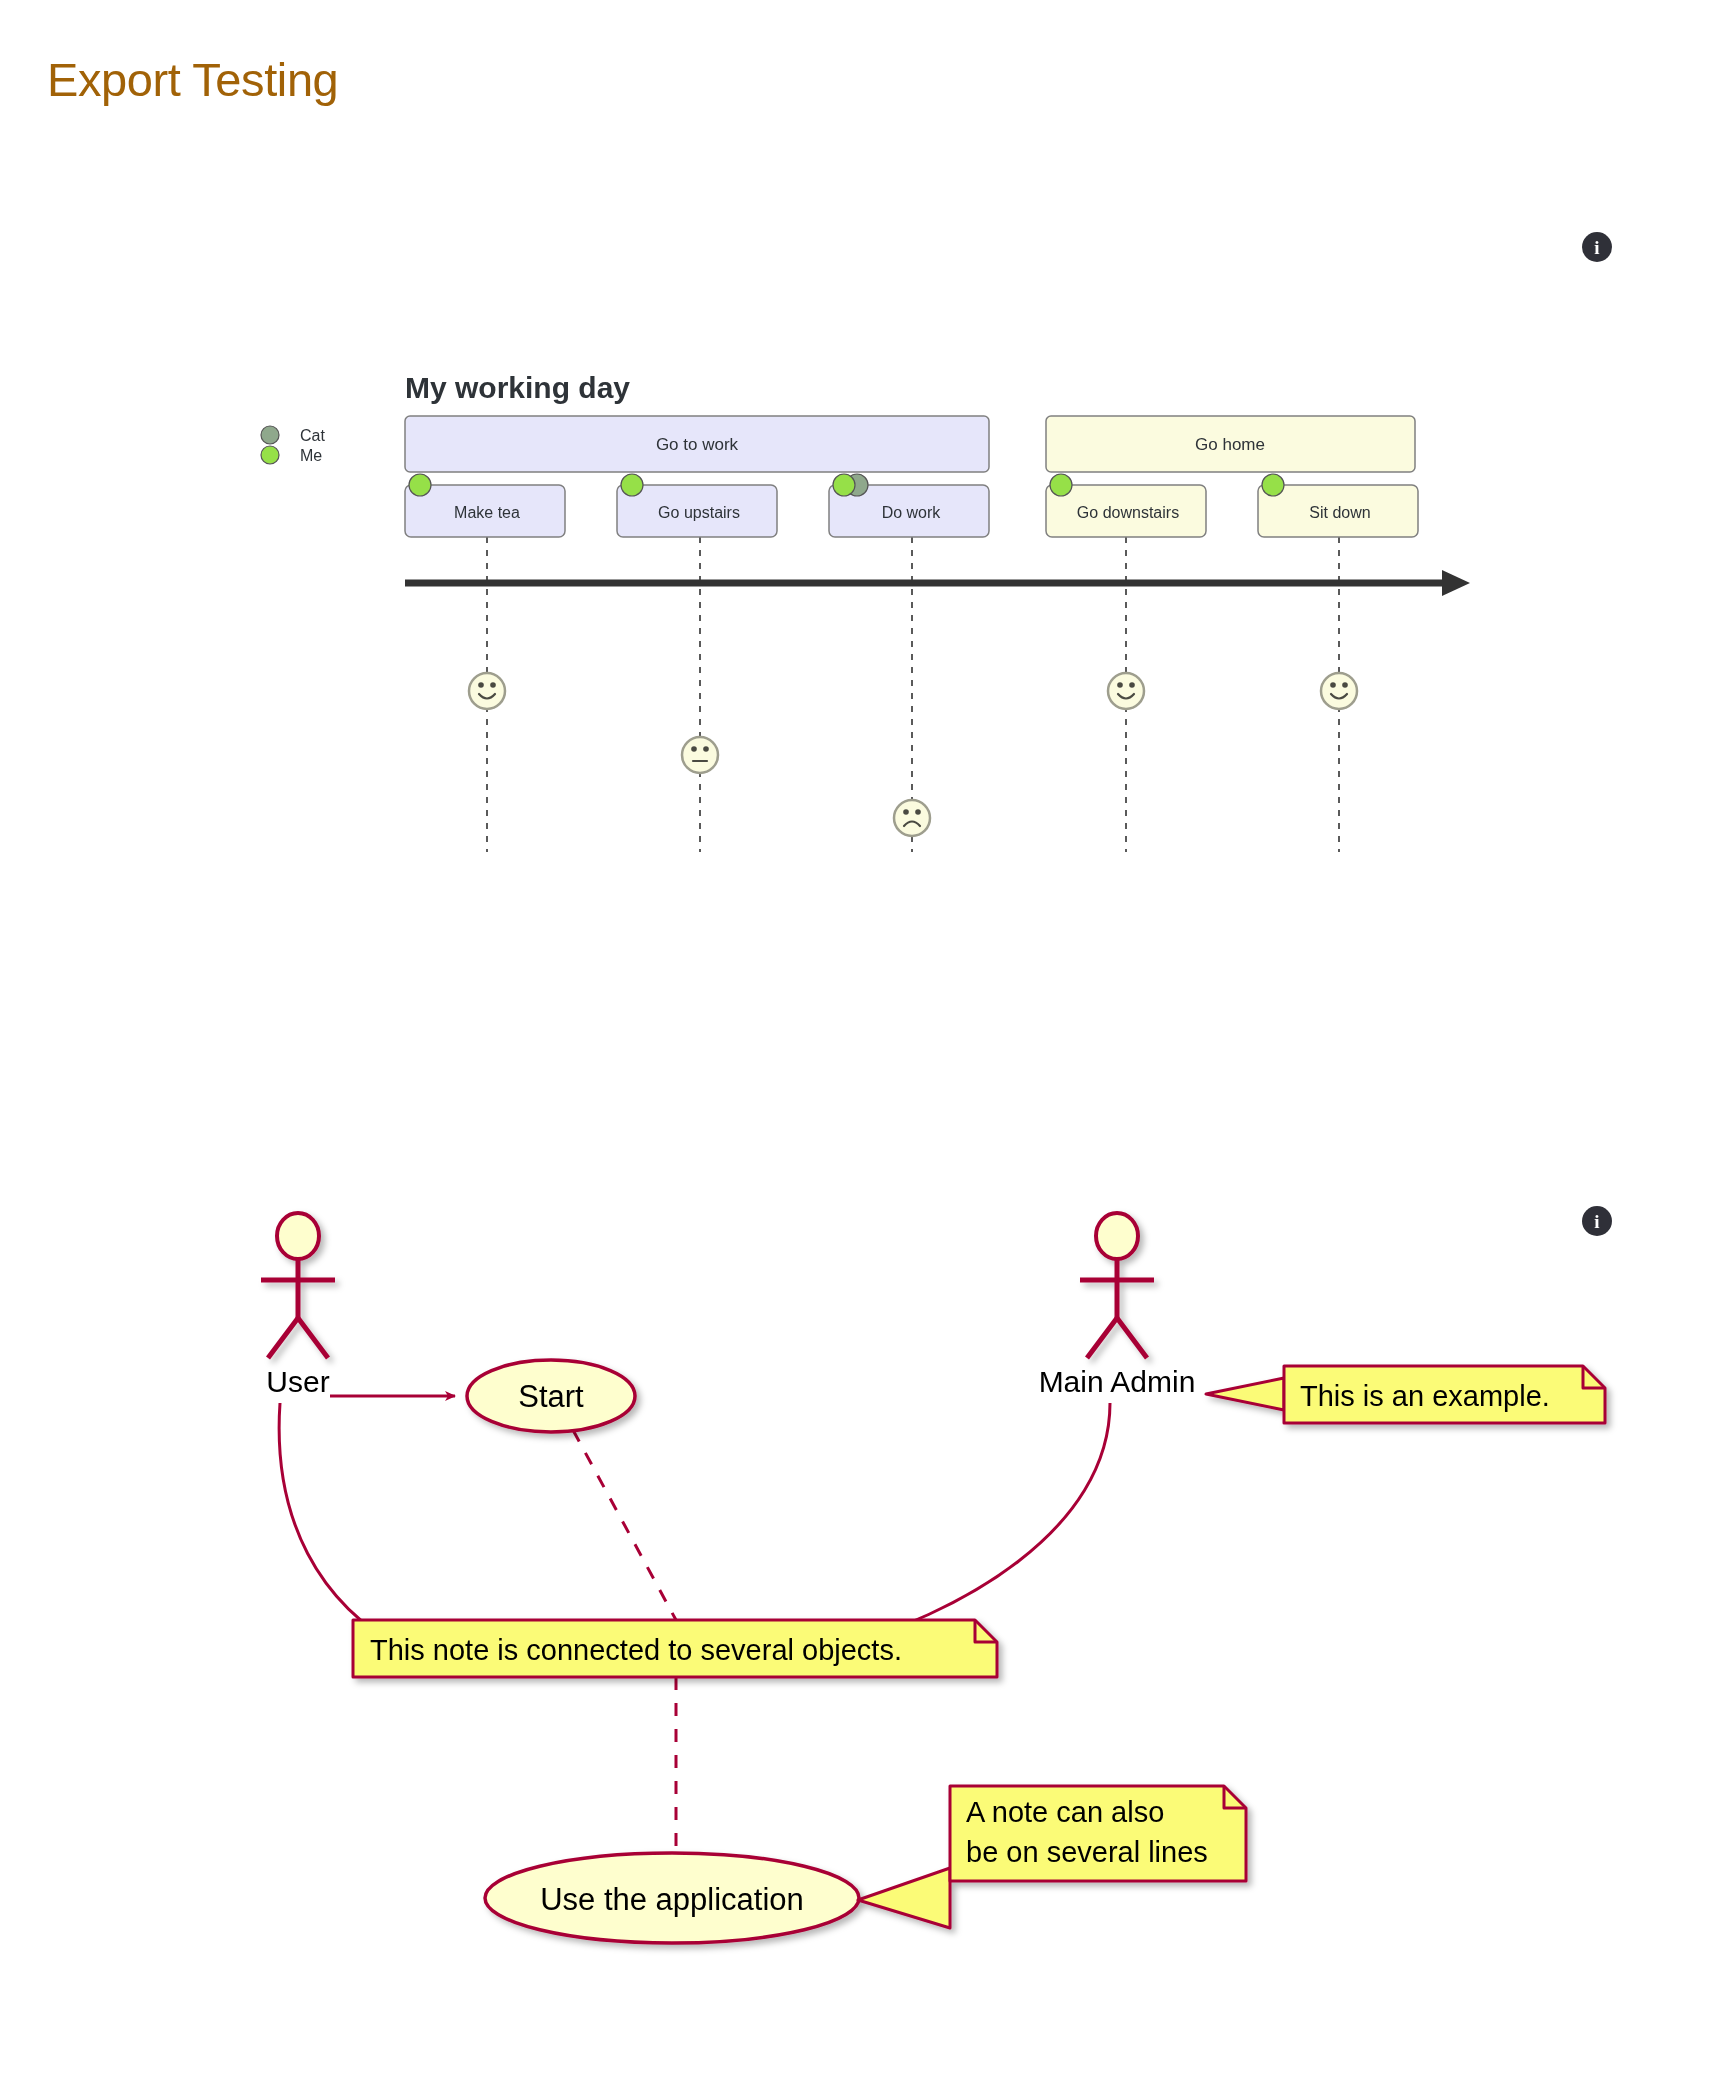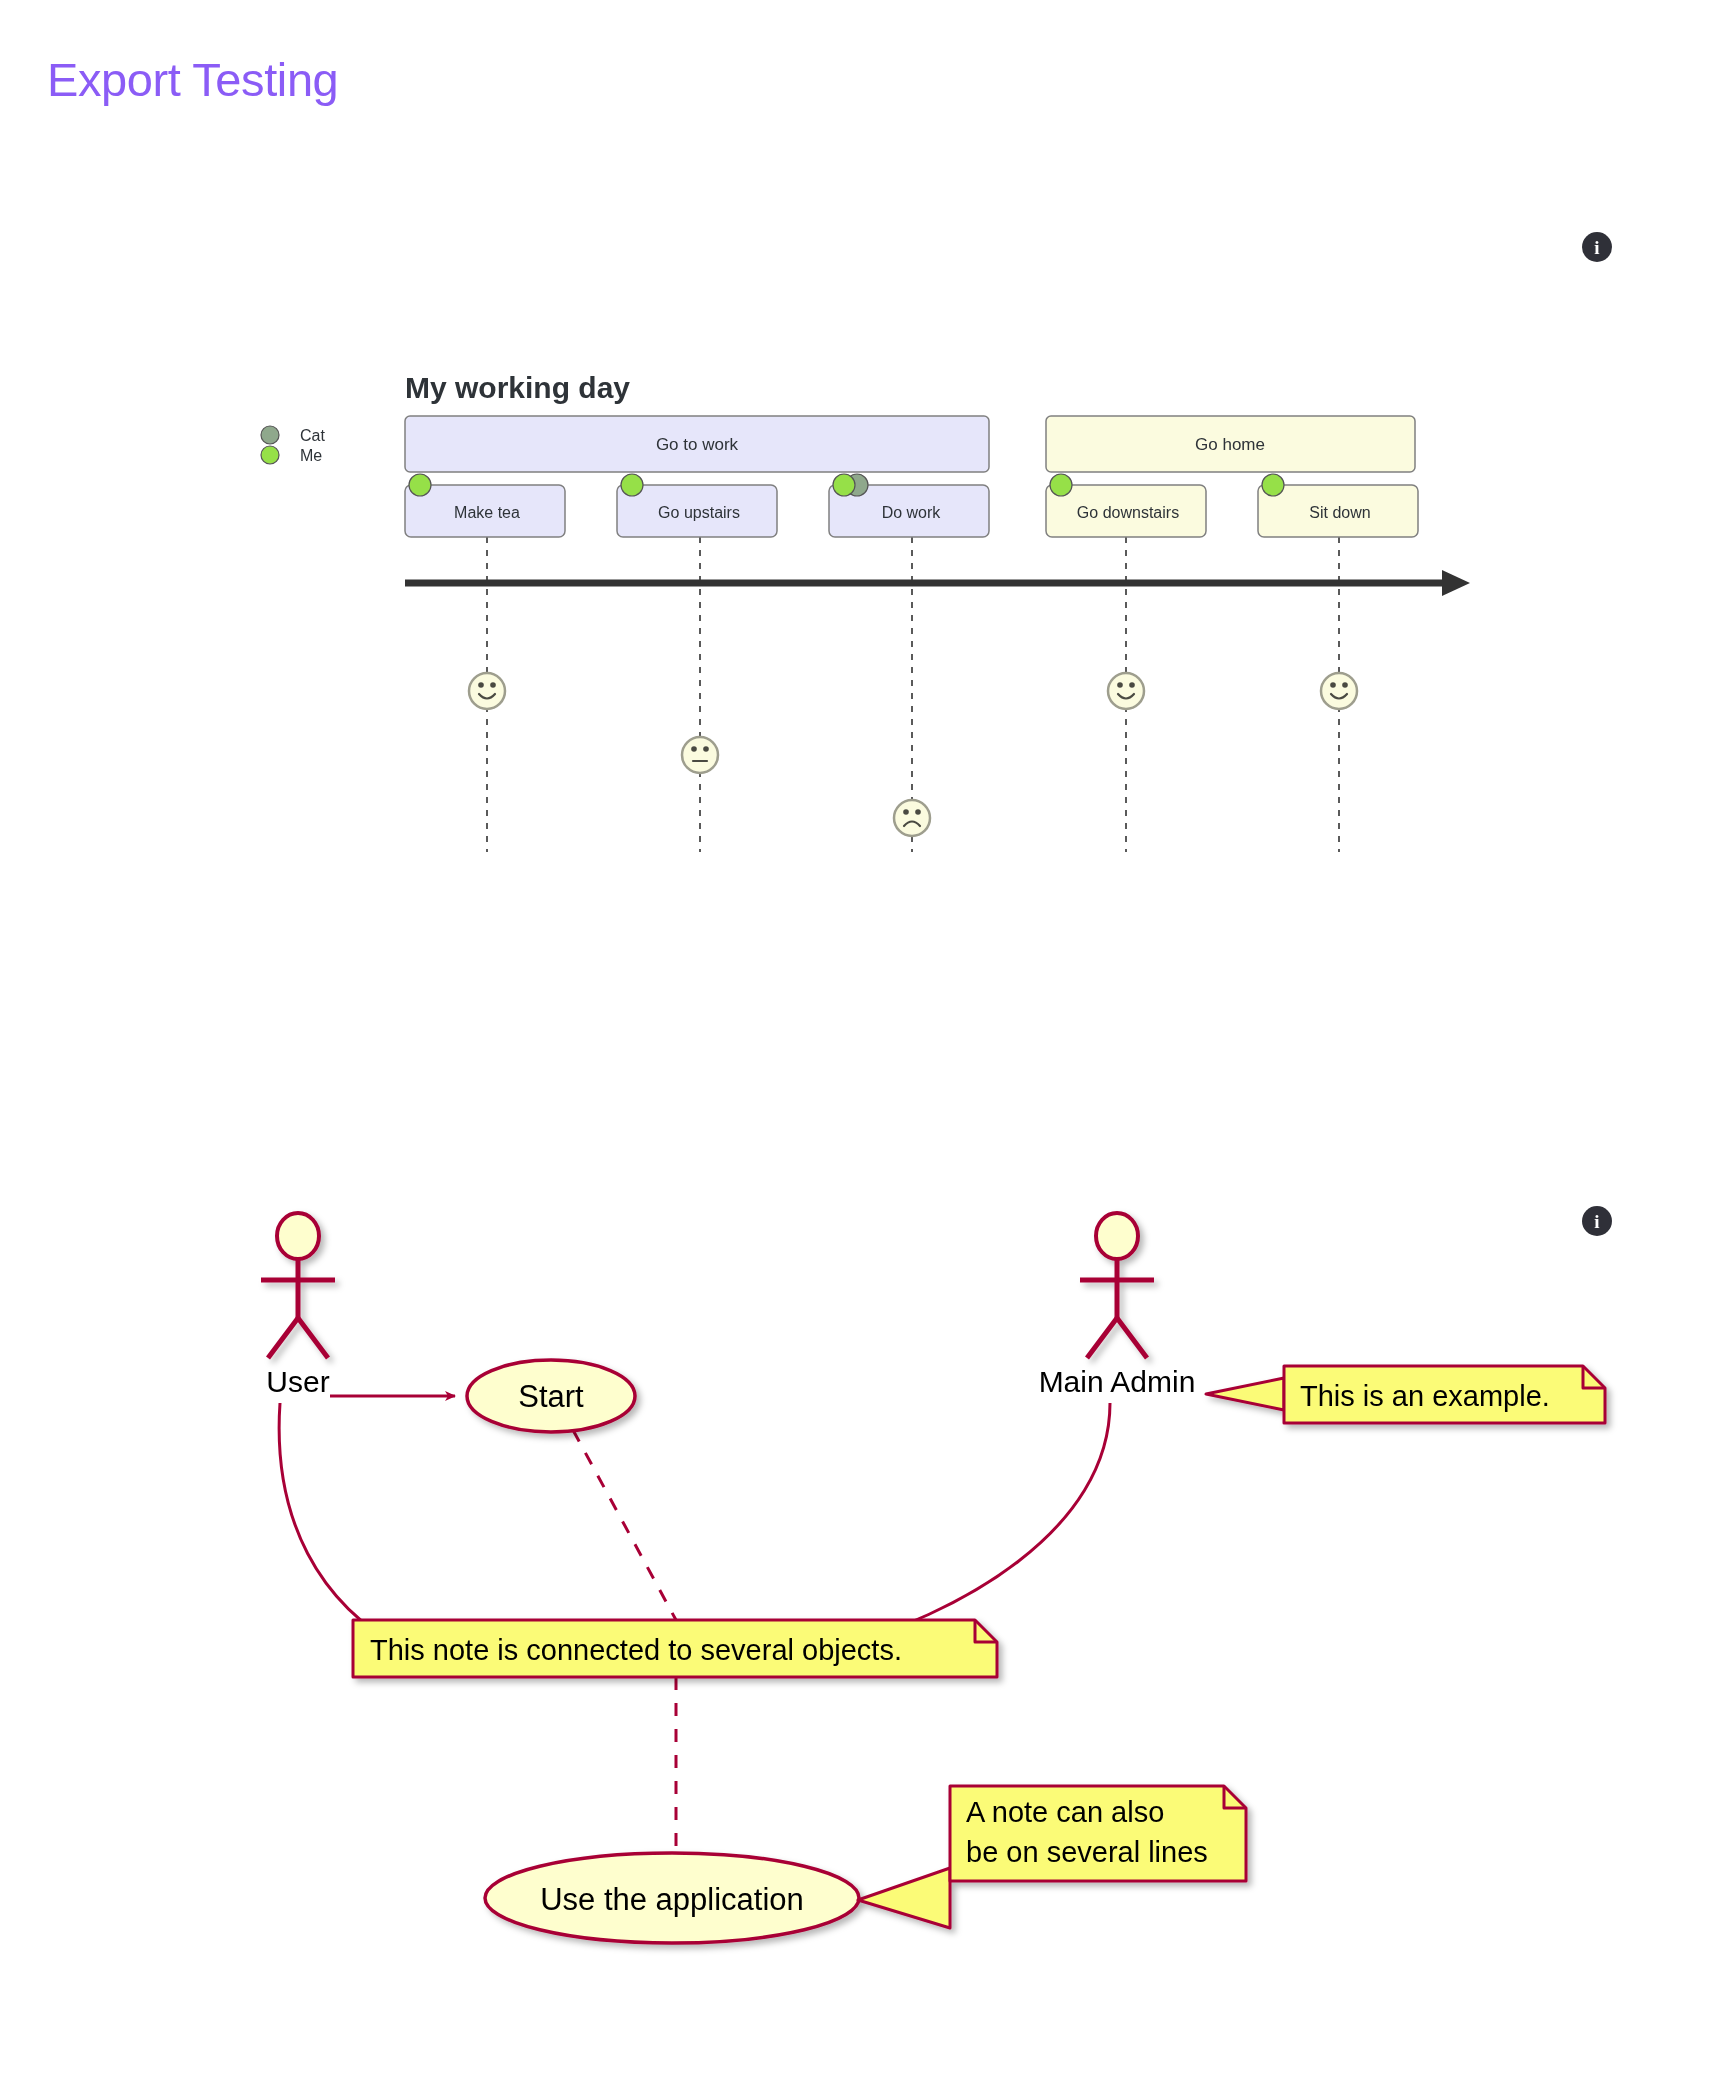--- a/index.html
+++ b/index.html
@@ -13,21 +13,21 @@
     position: relative;
     font-family: "Liberation Sans", sans-serif;
     overflow: hidden;
   }
   #page-title {
     position: absolute;
     left: 47px;
     top: 52px;
     font-size: 47px;
     font-weight: 400;
-    color: #8b5cf6;
+    color: #a16207;
     letter-spacing: -0.4px;
     white-space: nowrap;
   }
   .info-badge {
     position: absolute;
     width: 30px;
     height: 30px;
     border-radius: 50%;
     background: #2f3038;
     color: #ffffff;

